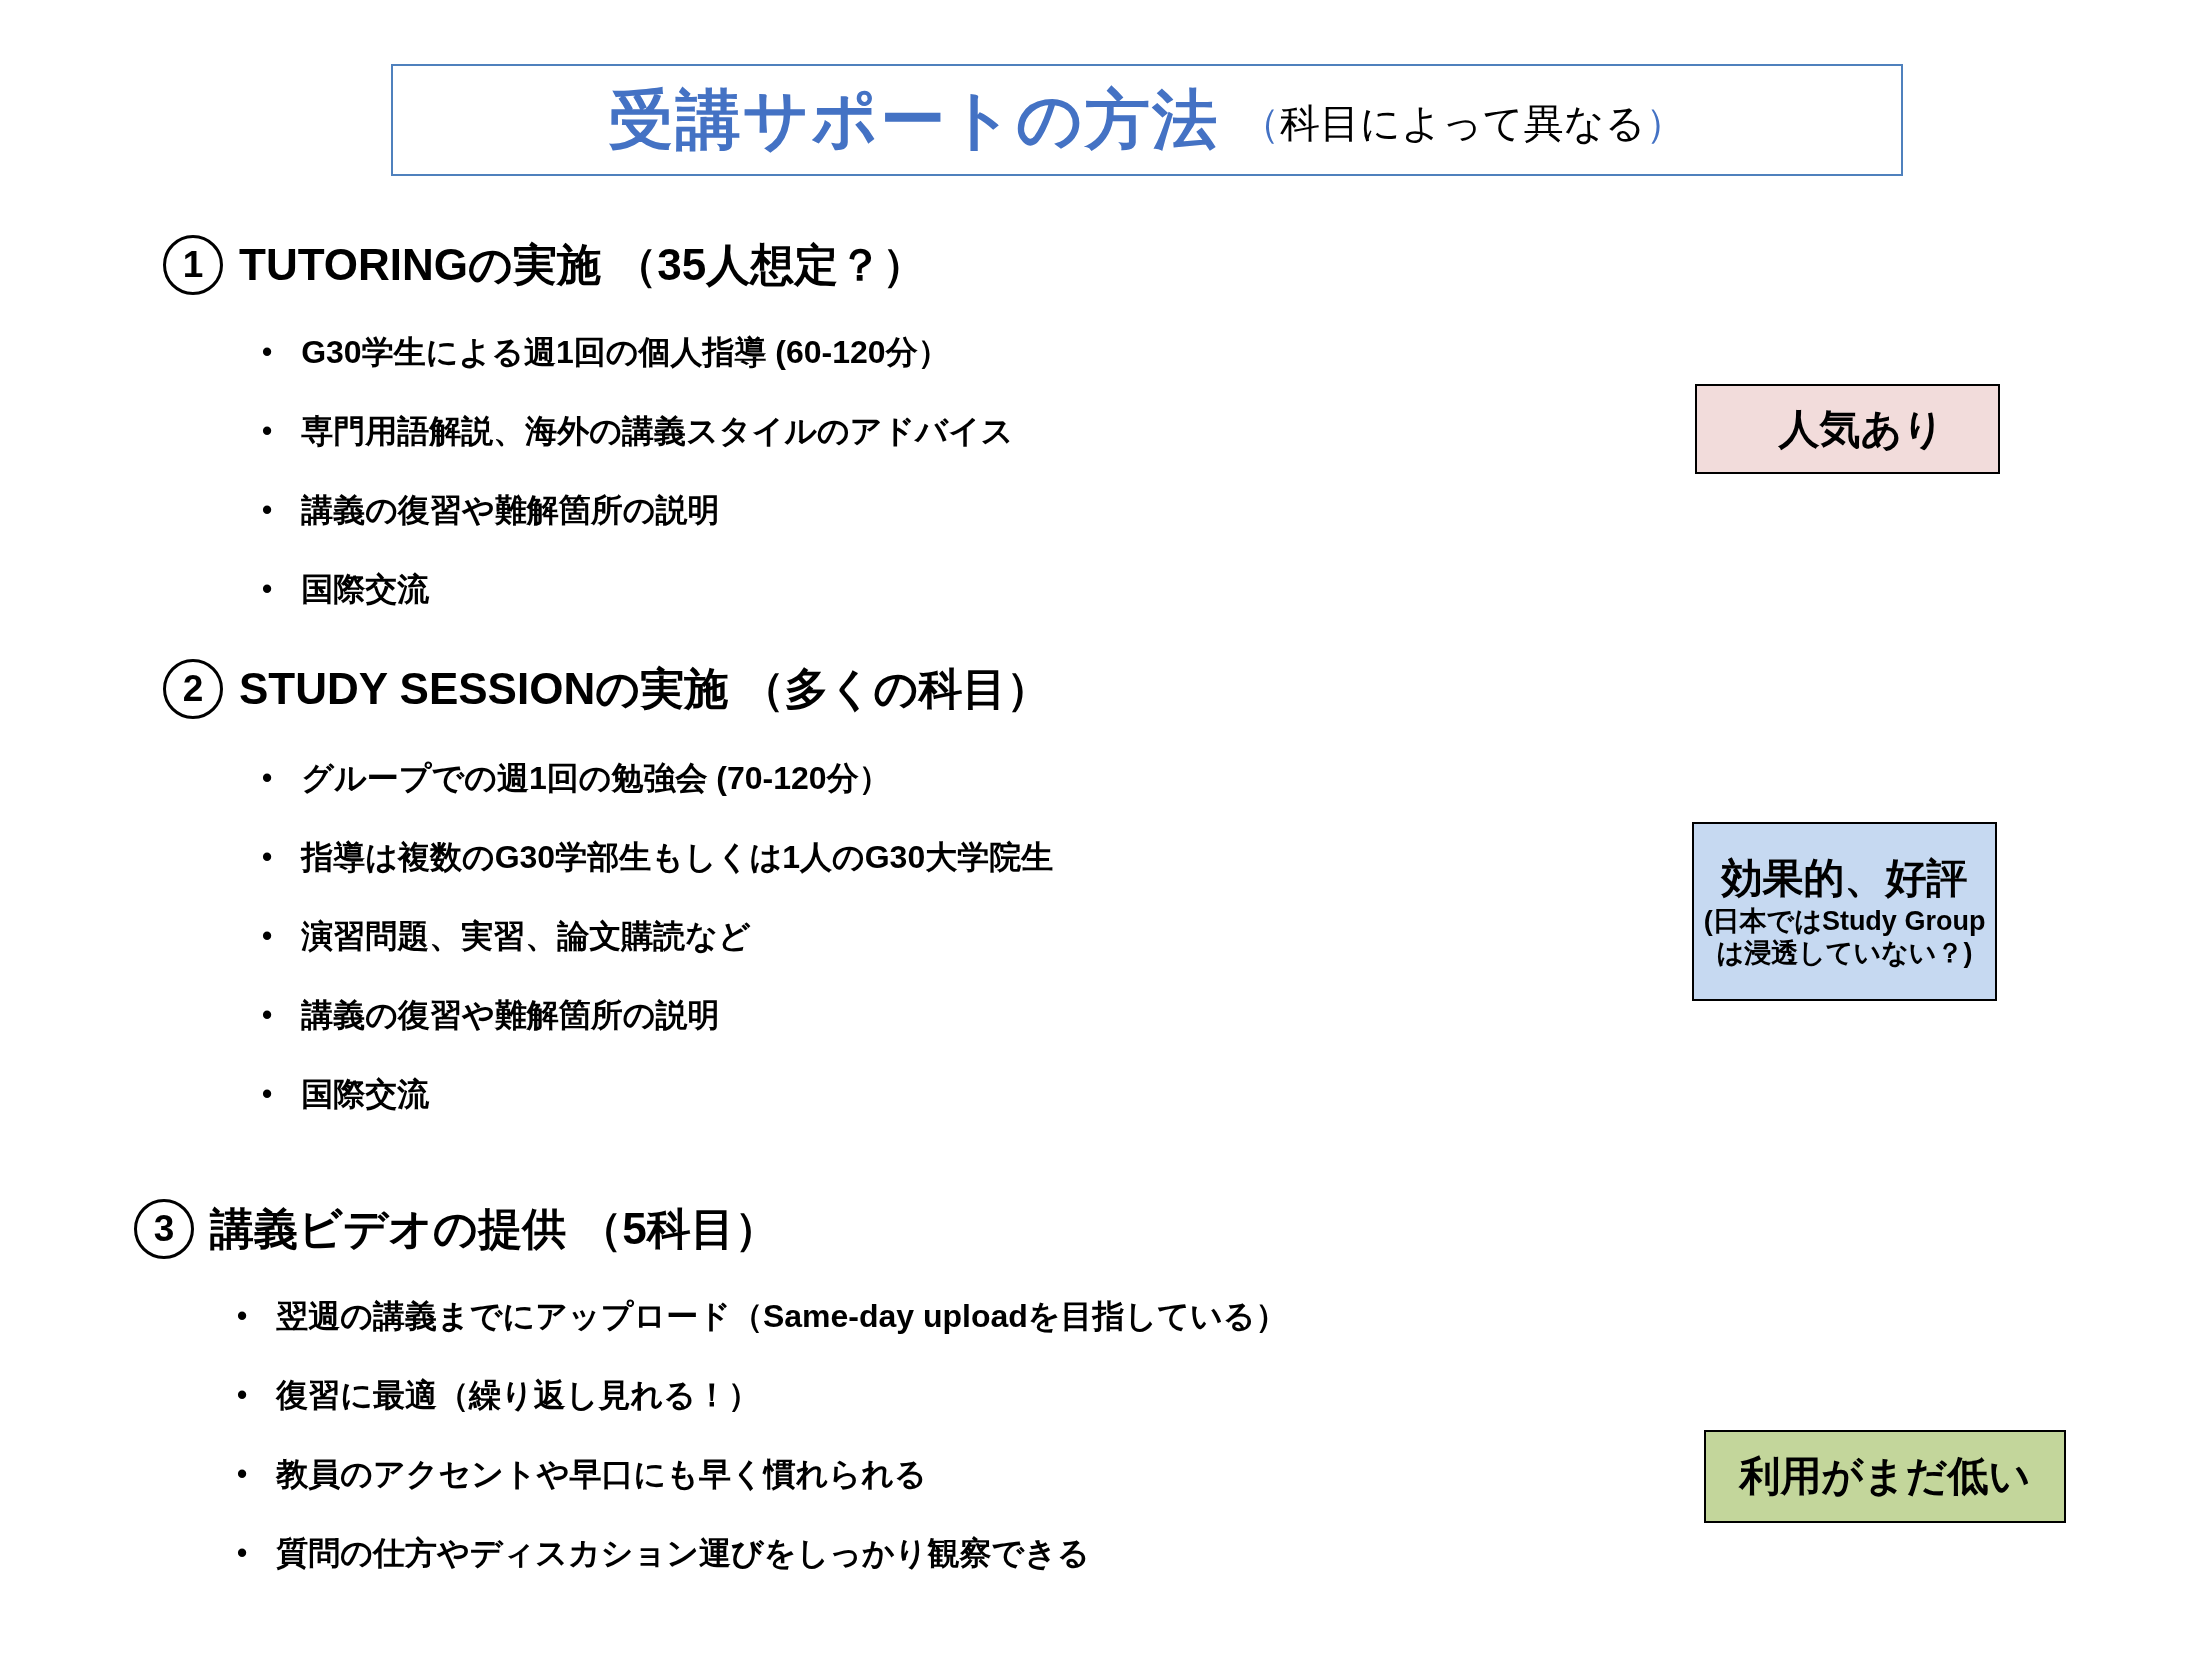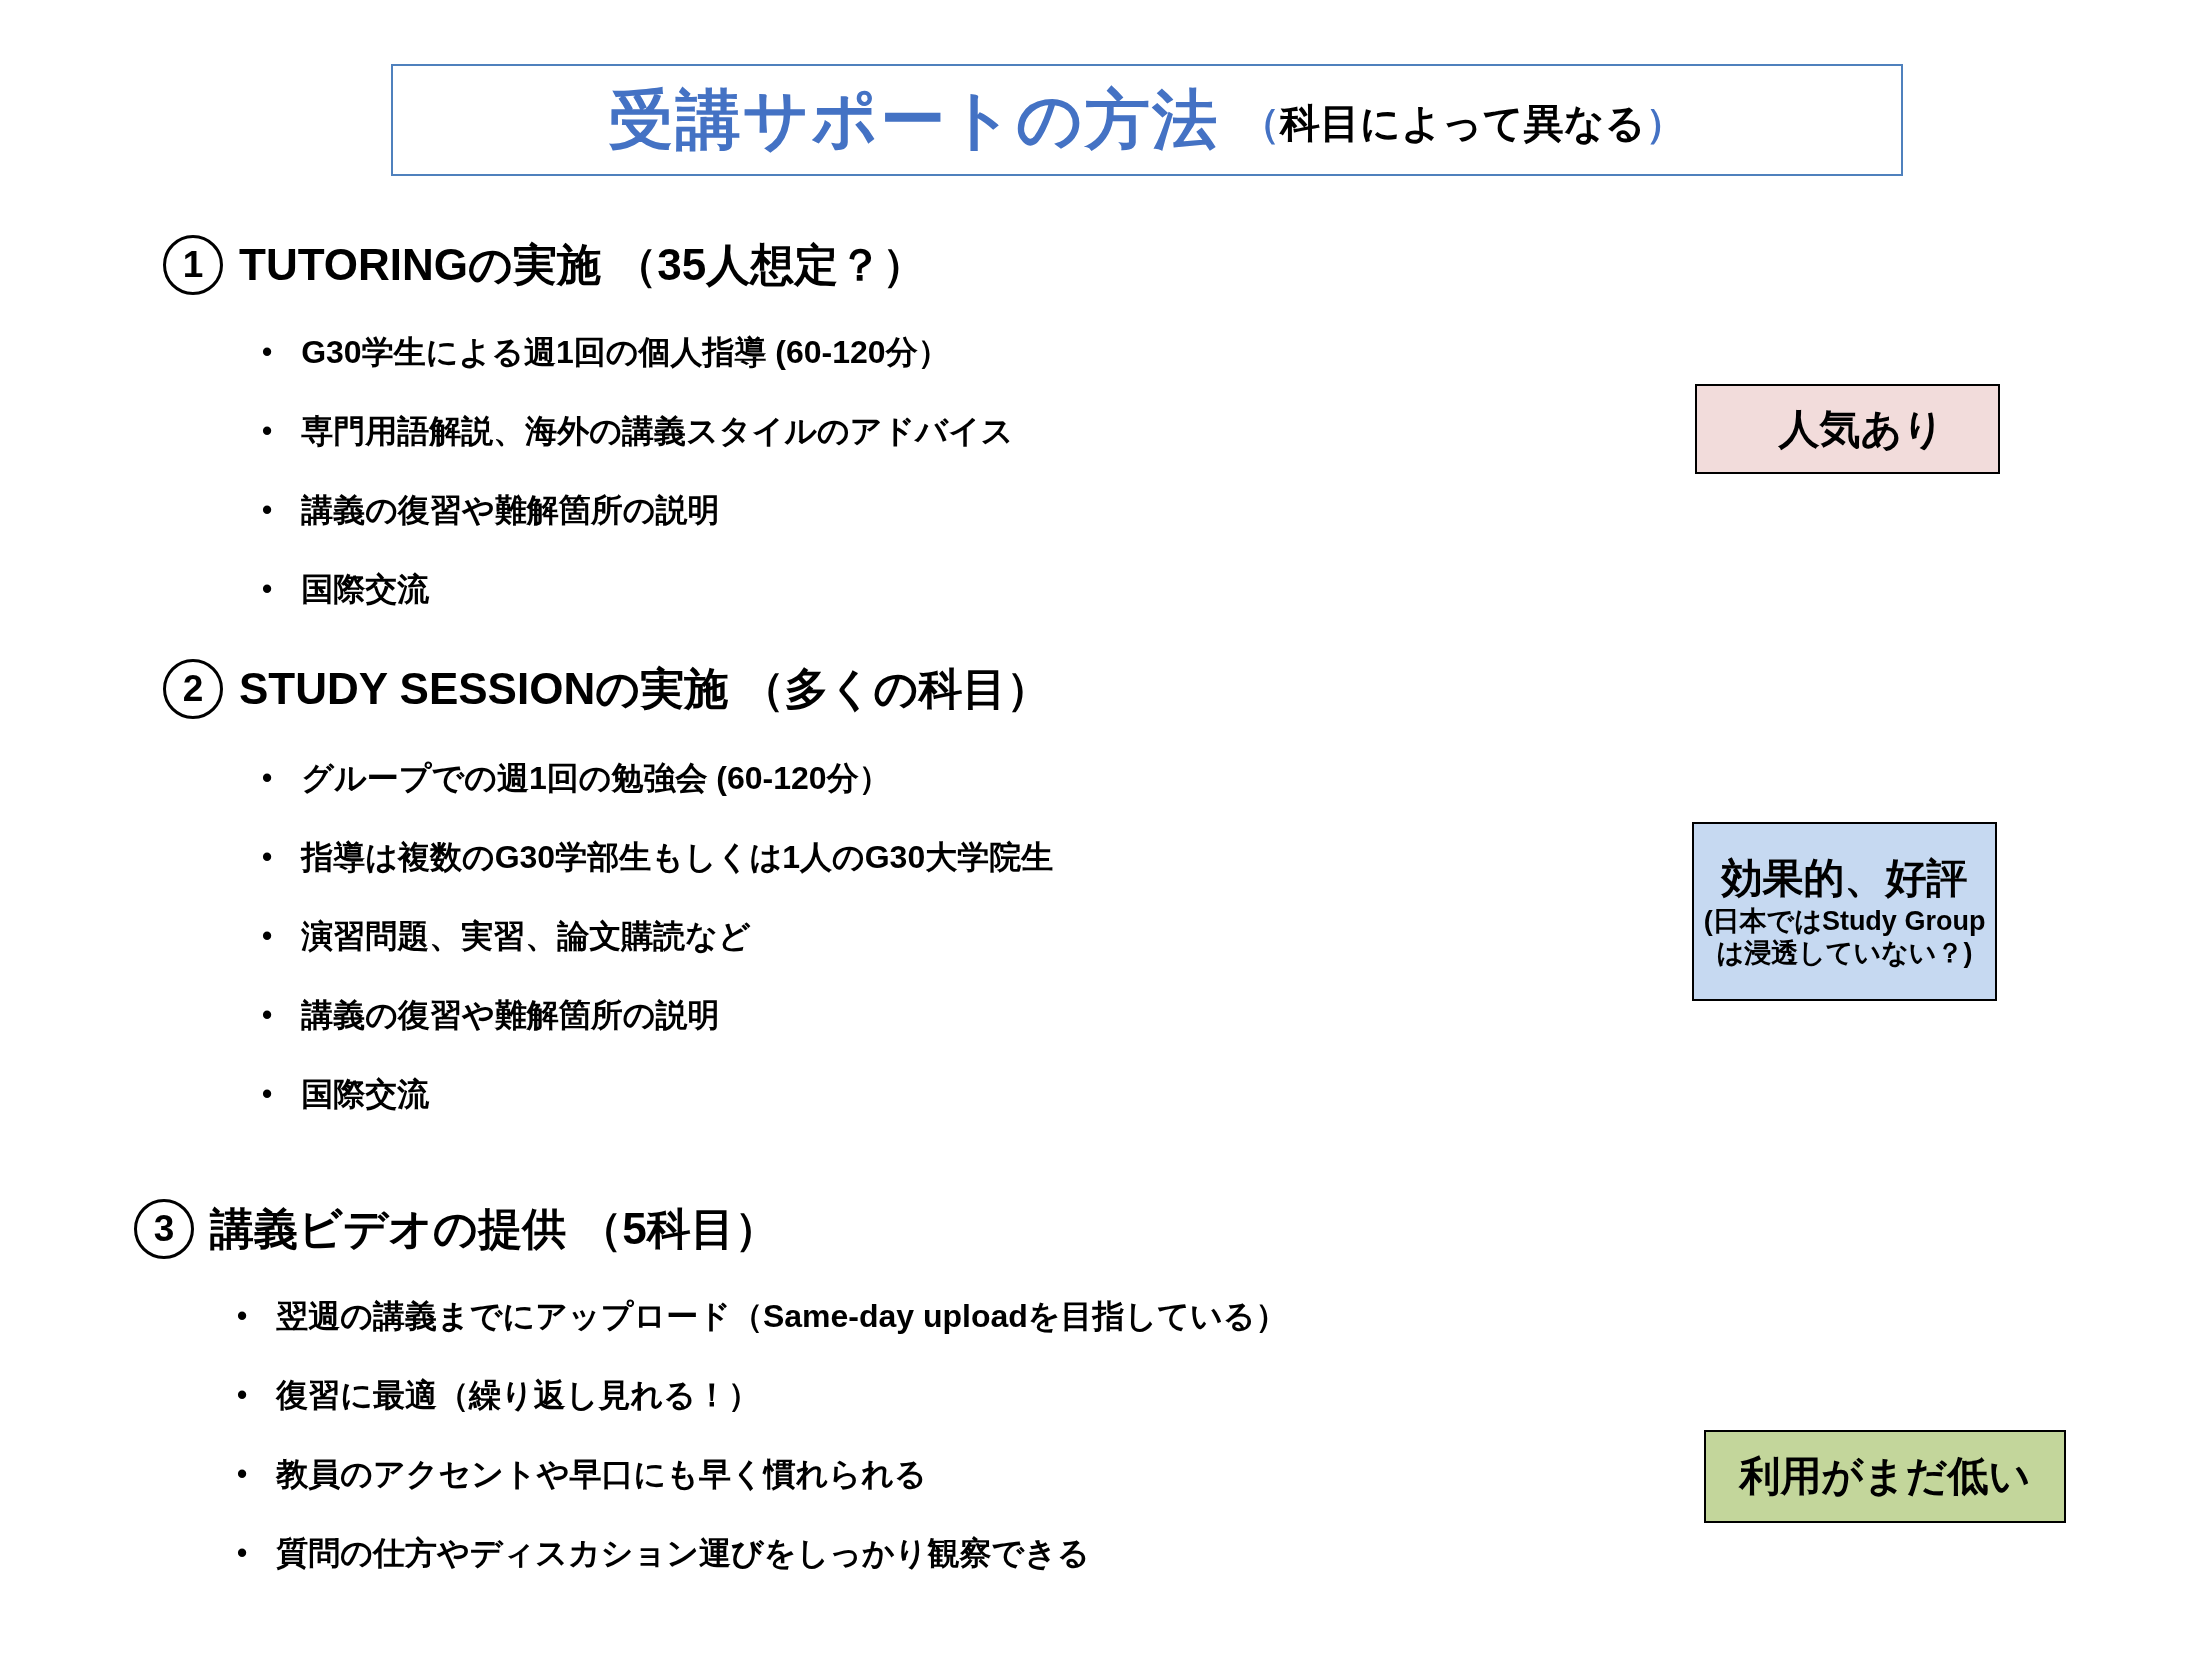--- a/index.html
+++ b/index.html
@@ -11,21 +11,21 @@
   }
   .slide { position: relative; width: 2205px; height: 1654px; overflow: hidden; background: #ffffff; margin-left: 44px; }
 
   
   .title-box {
     position: absolute; left: 347px; top: 64px; width: 1512px; height: 112px;
     border: 2.9px solid #4f81bd; box-sizing: border-box; background: #ffffff;
     display: flex; align-items: center; justify-content: center; gap: 20.6px;
   }
   .title-main { font-size: 65px; font-weight: 700; color: #4472c4; letter-spacing: 2.2px; white-space: nowrap; }
-  .title-sub  { font-size: 40px; font-weight: 700; color: #000; white-space: nowrap; padding-top: 7.4px; }
+  .title-sub  { font-size: 40px; font-weight: 400; color: #000; white-space: nowrap; padding-top: 7.4px; }
   .blue-paren { color: #4472c4; }
 
   
   .heading {
     position: absolute; display: flex; align-items: center;
     font-size: 44px; font-weight: 600; white-space: nowrap;
   }
   .circle-num {
     display: inline-flex; align-items: center; justify-content: center;
     width: 60px; height: 60px; box-sizing: border-box;
@@ -75,21 +75,21 @@
     <li>専門用語解説、海外の講義スタイルのアドバイス</li>
     <li>講義の復習や難解箇所の説明</li>
     <li>国際交流</li>
   </ul>
 
   <div class="heading s2-heading">
     <span class="circle-num">2</span>
     <span>STUDY SESSIONの実施 （多くの科目）</span>
   </div>
   <ul class="bullets s2-bullets">
-    <li>グループでの週1回の勉強会 (60-120分）</li>
+    <li>グループでの週1回の勉強会 (70-120分）</li>
     <li>指導は複数のG30学部生もしくは1人のG30大学院生</li>
     <li>演習問題、実習、論文購読など</li>
     <li>講義の復習や難解箇所の説明</li>
     <li>国際交流</li>
   </ul>
 
   <div class="heading s3-heading">
     <span class="circle-num">3</span>
     <span>講義ビデオの提供 （5科目）</span>
   </div>

